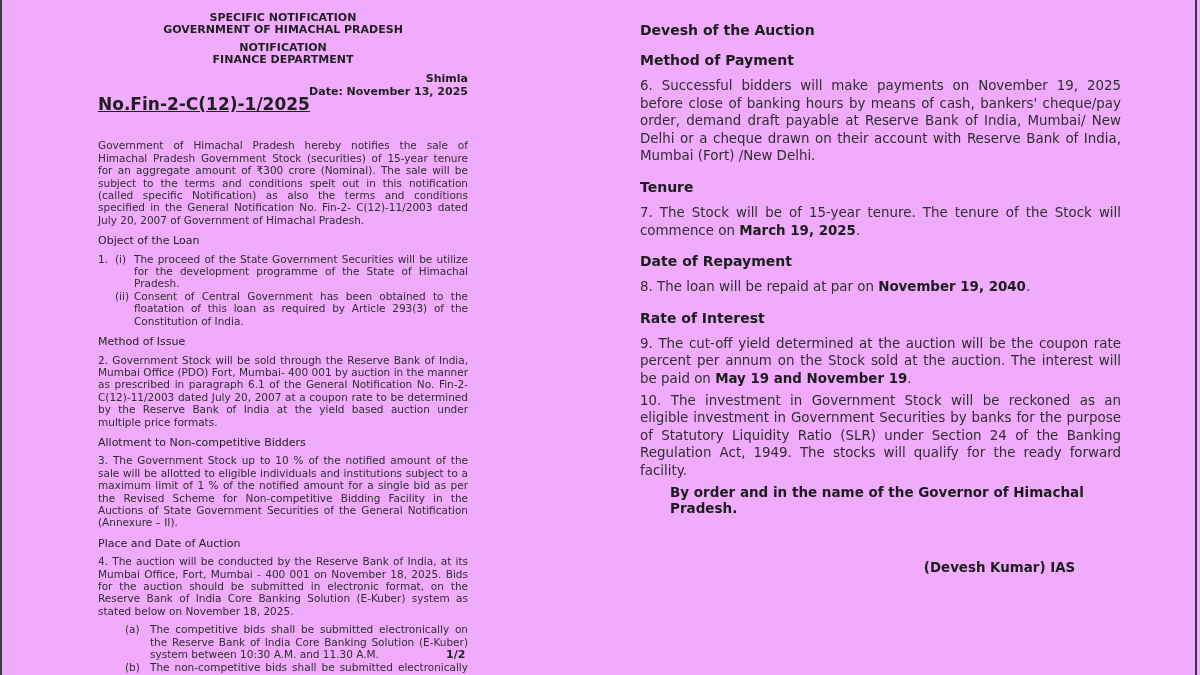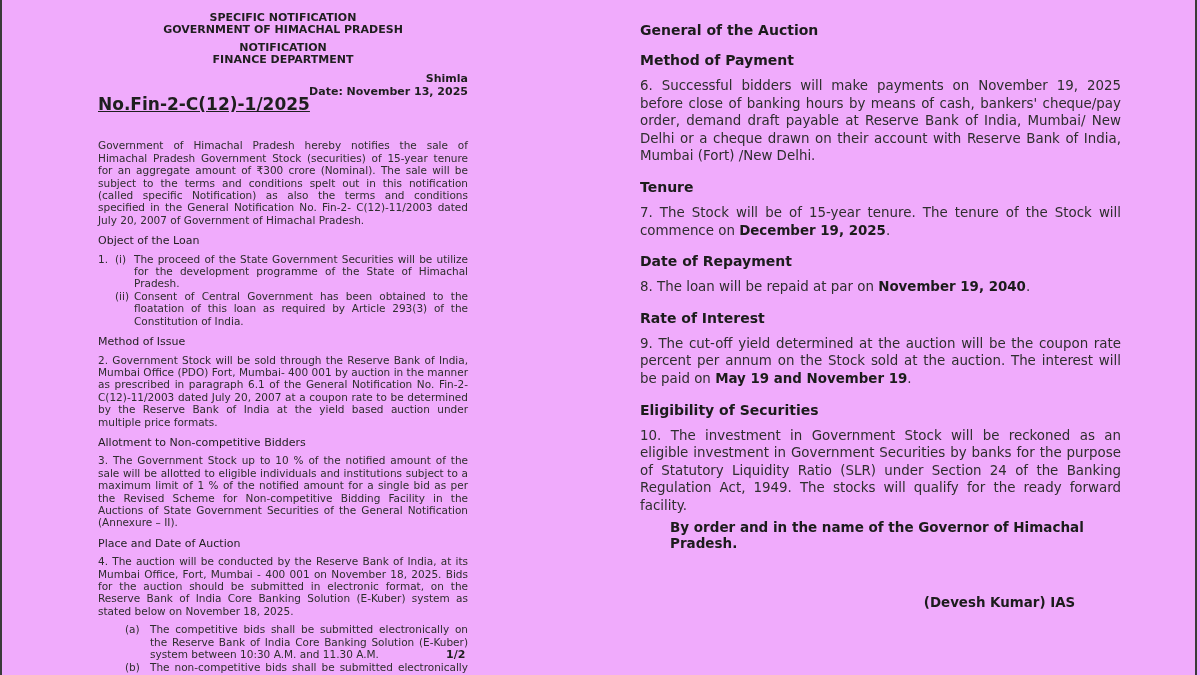--- a/index.html
+++ b/index.html
@@ -120,35 +120,34 @@
     </div>
     <div class="sub-row">
       <span class="sub-marker">(b)</span>
       <span class="sub-text">The non-competitive bids shall be submitted electronically on the Reserve Bank of India Core Banking Solution (E-Kuber) system between 10.30 A.M. and 11.00 A.M.</span>
     </div>
   </div>
 
   <div class="page-number">1/2</div>
 
   <div class="col-right">
-    <div class="h-right first">General of the Auction</div>
+    <div class="h-right first">Devesh of the Auction</div>
 
     <div class="h-right">Method of Payment</div>
     <p class="p-right"><span>6. Successful bidders will make payments on November 19, 2025 before close of banking hours by means of cash, bankers' cheque/pay order, demand draft payable at Reserve Bank of India, Mumbai/ New Delhi or a cheque drawn on their account with Reserve Bank of India, Mumbai (Fort) /New Delhi.</span></p>
 
     <div class="h-right">Tenure</div>
-    <p class="p-right"><span>7. The Stock will be of 15-year tenure. The tenure of the Stock will commence on </span><b>December 19, 2025</b><span>.</span></p>
+    <p class="p-right"><span>7. The Stock will be of 15-year tenure. The tenure of the Stock will commence on </span><b>March 19, 2025</b><span>.</span></p>
 
     <div class="h-right">Date of Repayment</div>
     <p class="p-right"><span>8. The loan will be repaid at par on </span><b>November 19, 2040</b><span>.</span></p>
 
     <div class="h-right">Rate of Interest</div>
     <p class="p-right"><span>9. The cut-off yield determined at the auction will be the coupon rate percent per annum on the Stock sold at the auction. The interest will be paid on </span><b>May 19 and November 19</b><span>.</span></p>
 
-    <div class="h-right">Eligibility of Securities</div>
     <p class="p-right"><span>10. The investment in Government Stock will be reckoned as an eligible investment in Government Securities by banks for the purpose of Statutory Liquidity Ratio (SLR) under Section 24 of the Banking Regulation Act, 1949. The stocks will qualify for the ready forward facility.</span></p>
 
     <div class="order-line">By order and in the name of the Governor of Himachal Pradesh.</div>
 
     <div class="signature">
       <div class="sig-name">(Devesh Kumar) IAS</div>
 
     </div>
   </div>
 </div>

